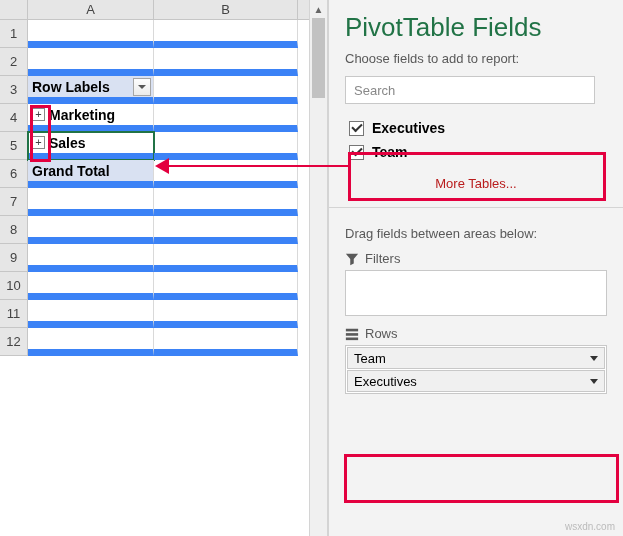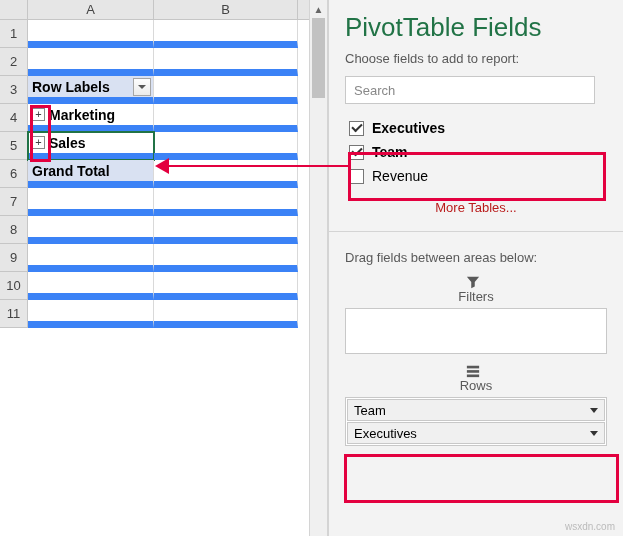--- a/index.html
+++ b/index.html
@@ -203,21 +203,20 @@
     .areas-label {
       font-size: 13px;
       color: #595959;
       padding: 14px 16px 10px 16px;
     }
     .area-section { padding: 0 16px 10px 16px; }
     .area-header {
       display: flex; align-items: center;
       font-size: 13px; color: #595959;
       margin-bottom: 4px;
-      flex-direction: column;
     }
     .area-header svg { width: 14px; height: 14px; margin-right: 6px; fill:#595959; }
     .drop-zone {
       background: #fff;
       border: 1px solid #c8c8c8;
       min-height: 38px;
     }
     .drop-zone.big { min-height: 46px; }
     .row-pill {
       background: #f0f0f0;
@@ -317,20 +316,25 @@
       <div class="row">
           <div class="row-header">10</div>
           <div class="cell A"></div>
           <div class="cell B"></div>
         </div>
       <div class="row">
           <div class="row-header">11</div>
           <div class="cell A"></div>
           <div class="cell B"></div>
         </div>
+      <div class="row">
+          <div class="row-header">12</div>
+          <div class="cell A"></div>
+          <div class="cell B"></div>
+        </div>
     </div>
     <div class="scrollbar-v">
       <div class="scroll-btn">▲</div>
       <div class="scroll-thumb"></div>
     </div>
   </div>
 
   <div class="panel">
     <div class="panel-title">PivotTable Fields</div>
     <div class="panel-sub">Choose fields to add to report:</div>
@@ -338,24 +342,20 @@
       <span>Search</span>
     </div>
     <div class="field-list">
       <div class="field-item checked">
         <span class="checkbox checked"></span>
         <span>Executives</span>
       </div>
       <div class="field-item checked">
         <span class="checkbox checked"></span>
         <span>Team</span>
-      </div>
-      <div class="field-item">
-        <span class="checkbox"></span>
-        <span>Revenue</span>
       </div>
     </div>
     <div class="more-tables">More Tables...</div>
     <div class="divider"></div>
     <div class="areas-label">Drag fields between areas below:</div>
 
     <div class="area-section">
       <div class="area-header">
         <svg viewBox="0 0 16 16">
             <path d="M1 2h14l-5 6v5l-4 2v-7z"></path>

